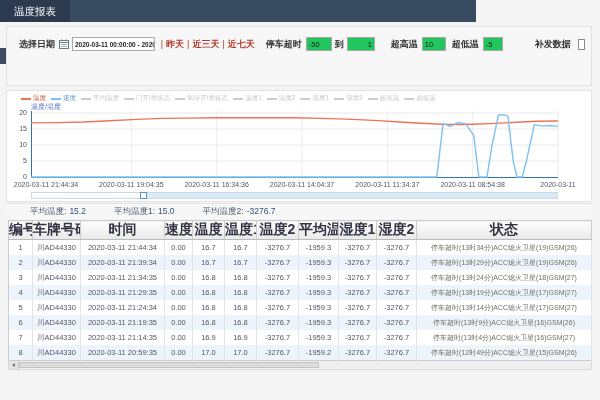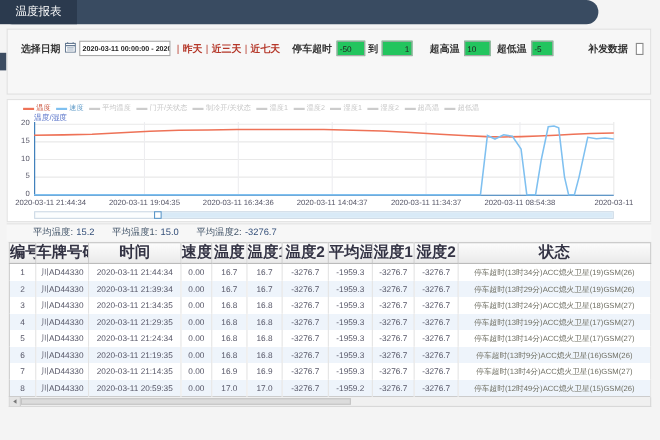--- a/index.html
+++ b/index.html
@@ -1,18 +1,18 @@
 <!DOCTYPE html>
 <html><head>
 <meta charset="utf-8">
 <style>
   html,body{margin:0;padding:0;background:#e9e9e9;font-family:"Liberation Sans","DejaVu Sans",sans-serif;}
   .screen{position:relative;width:600px;height:400px;background:#f4f4f4;overflow:hidden;}
   
-  .topbar{position:absolute;left:0;top:0;width:544px;height:22px;background:#394b61;border-radius:11px;}
+  .topbar{position:absolute;left:0;top:0;width:476px;height:22px;background:#394b61;}
   .topbar .tab{display:inline-block;height:22px;line-height:22px;padding:0 14px;background:#2b3a4e;color:#fff;font-size:10.5px;}
   .left-strip{position:absolute;left:0;top:48px;width:6px;height:16px;background:#3c4c61;}
   
   .filter-panel{position:absolute;left:6px;top:26px;width:586px;height:60px;background:#f7f7f7;border:1px solid #e0e0e0;box-sizing:border-box;}
   .frow{position:absolute;left:12px;right:6px;display:flex;align-items:center;white-space:nowrap;}
   .frow1{top:8px;}
   .frow2{top:34px;}
   .lbl{font-size:9px;font-weight:bold;color:#333;margin-right:4px;}
   .tbox{display:inline-flex;align-items:center;background:#fff;border:1px solid #a9a9a9;height:14px;box-sizing:border-box;padding:0 2px;font-size:7px;color:#222;overflow:hidden;}
   .tbox.date{width:138px;font-size:6.5px;font-weight:bold;justify-content:space-between;}
@@ -32,21 +32,21 @@
   .lg-marker{width:10px;height:2px;background:#ccc;margin-right:2px;display:inline-block;}
   .lg-item.off{color:#c6c6c6;}
   .yaxis-title{position:absolute;left:24px;top:11px;font-size:7px;color:#5570c8;}
   .ytick{position:absolute;width:18px;text-align:right;font-size:7px;color:#556;left:2px;}
   .xtick{position:absolute;top:90px;width:90px;text-align:center;font-size:7px;color:#556;}
   .chart-svg{position:absolute;left:24px;top:20px;}
   .datazoom{position:absolute;left:24px;top:101px;width:527px;height:7px;background:#fbfdfe;border:1px solid #ccd9e5;box-sizing:border-box;}
   .dz-sel{position:absolute;left:112px;top:0;height:5px;width:413px;background:#d9eaf7;}
   .dz-handle{position:absolute;left:108px;top:-1px;width:7px;height:7px;background:#fff;border:1px solid #5a96c8;box-sizing:border-box;}
   
-  .stats{position:absolute;left:6px;top:203px;width:586px;height:16px;background:#f7f7f7;border-top:1px solid #e3e3e3;display:flex;align-items:center;padding-left:24px;box-sizing:border-box;font-size:8.5px;color:#44566a;}
+  .stats{position:absolute;left:6px;top:203px;width:586px;height:16px;background:#f7f7f7;border-top:1px solid #e3e3e3;display:flex;align-items:center;padding-left:24px;box-sizing:border-box;font-size:8.5px;color:#44566a;gap:12px;}
   .stats .pair{margin-right:16px;}
   .stats .val{margin-left:3px;color:#35507a;}
   
   .table-wrap{position:absolute;left:8px;top:220px;width:584px;}
   table{border-collapse:collapse;table-layout:fixed;width:584px;background:#fff;border:1px solid #ccc;}
   th{height:17px;background:linear-gradient(#fcfcfc,#e9e9e9);border-right:1px solid #ccc;border-bottom:1px solid #bbb;font-size:14px;color:#334;font-weight:bold;padding:0;white-space:nowrap;overflow:hidden;}
   td{height:15px;border-right:1px solid #e4e4e4;font-size:7.5px;color:#556;text-align:center;padding:0 1px;white-space:nowrap;overflow:hidden;}
   tbody tr:nth-child(even){background:#eef4fb;}
   td.status{color:#6f6f63;font-size:7px;}
   .c1{width:24px;}.c2{width:48px;}.c3{width:84px;}.c4{width:28px;}.c5{width:32px;}

